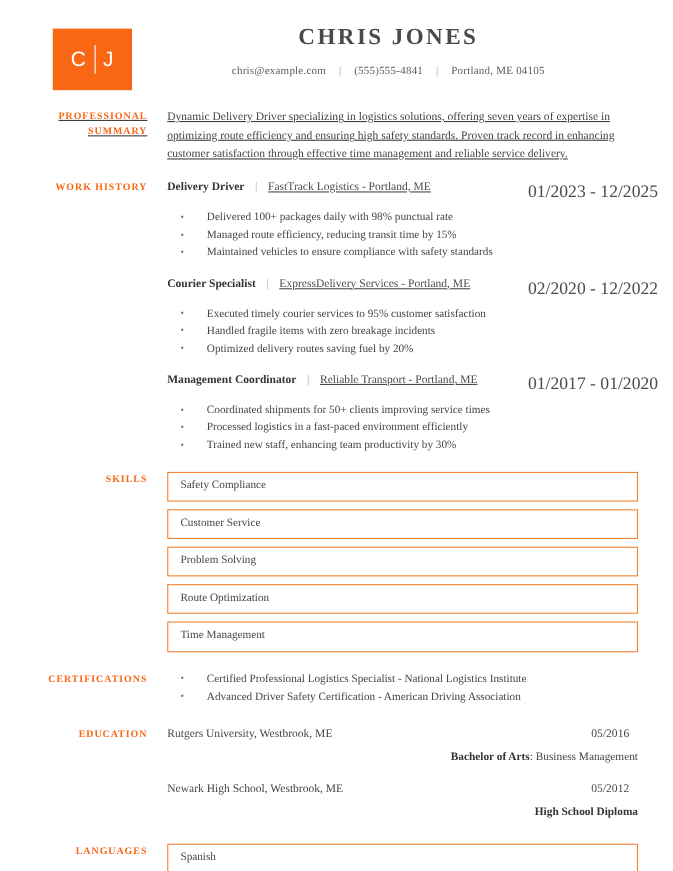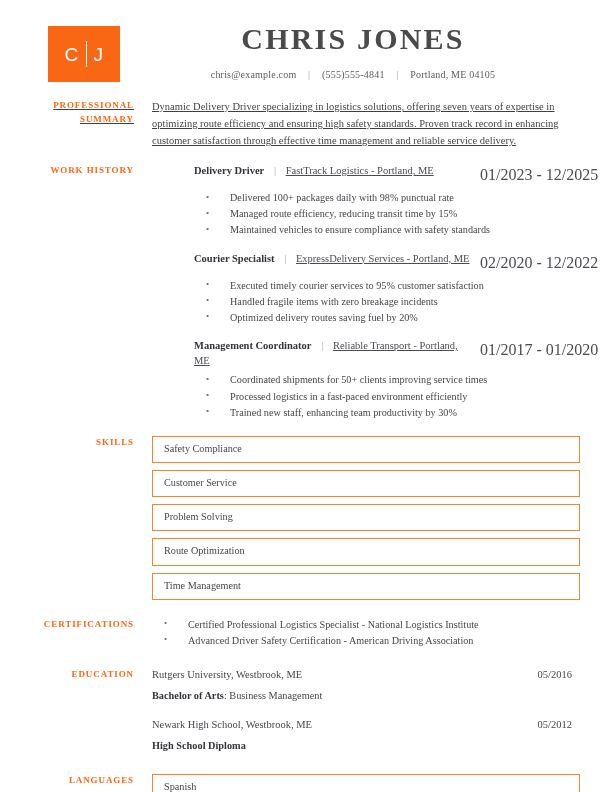--- a/index.html
+++ b/index.html
@@ -57,21 +57,21 @@
     height: 26px;
     background: #ffffff;
   }
   .header-text {
     flex: 1 1 auto;
     padding-left: 26px;
     text-align: center;
     padding-right: 20px;
   }
   .full-name {
-    font-size: 30px;
+    font-size: 21px;
     font-weight: bold;
     color: #4a4a4a;
     letter-spacing: 2.2px;
     line-height: 1.1;
     margin: 0 0 14px 0;
     white-space: nowrap;
   }
   .contact-line {
     font-size: 10px;
     color: #5c5c5c;
@@ -207,26 +207,27 @@
     text-align: right;
     padding-right: 8px;
     color: #45454c;
     white-space: nowrap;
   }
   .edu-degree {
     font-size: 10.3px;
     line-height: 1.5;
     margin-top: 5px;
     color: #45454c;
+    text-align: right;
   }
   .edu-degree b { color: #33333a; }
 
   
   .sec-summary { margin-bottom: 14px; text-decoration: underline; }
-  .sec-work { margin-bottom: 14px; gap: 42px; }
+  .sec-work { margin-bottom: 14px; }
   .sec-skills { margin-bottom: 17px; }
   .sec-certs { margin-bottom: 18px; }
   .sec-education { margin-bottom: 20px; }
 </style>
 </head>
 <body>
 
 <div class="page">
 
   <div class="header">

